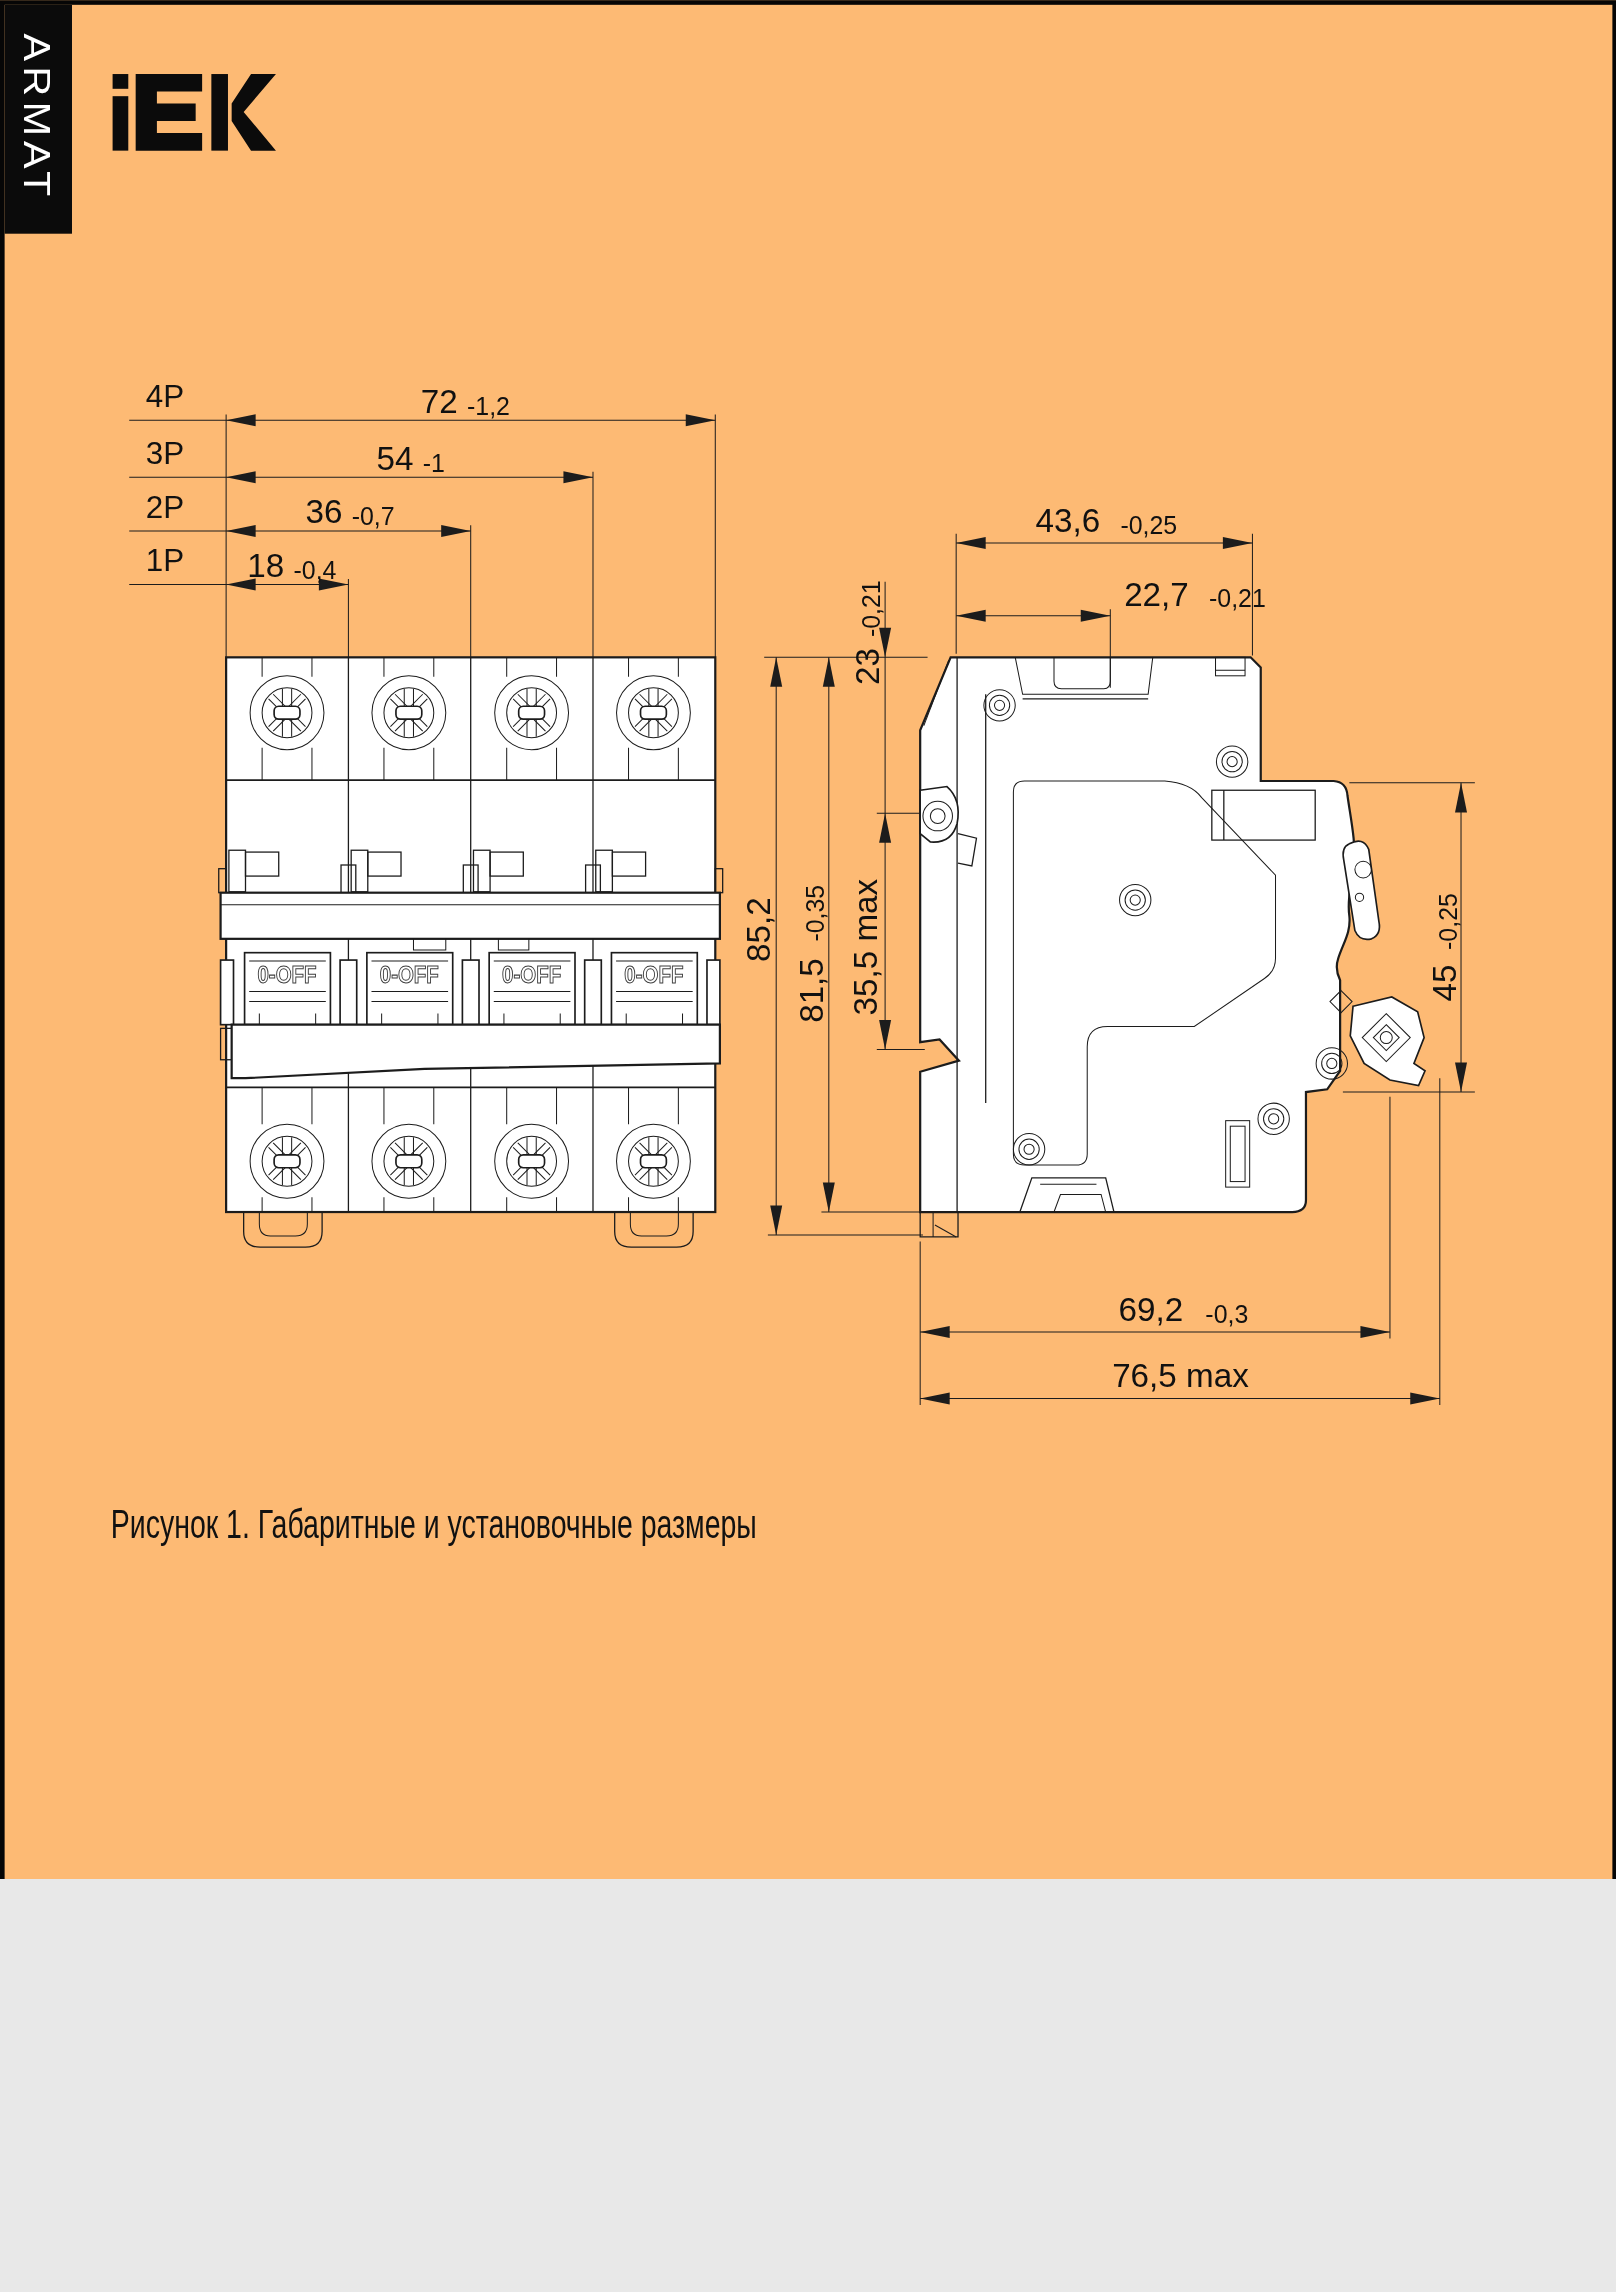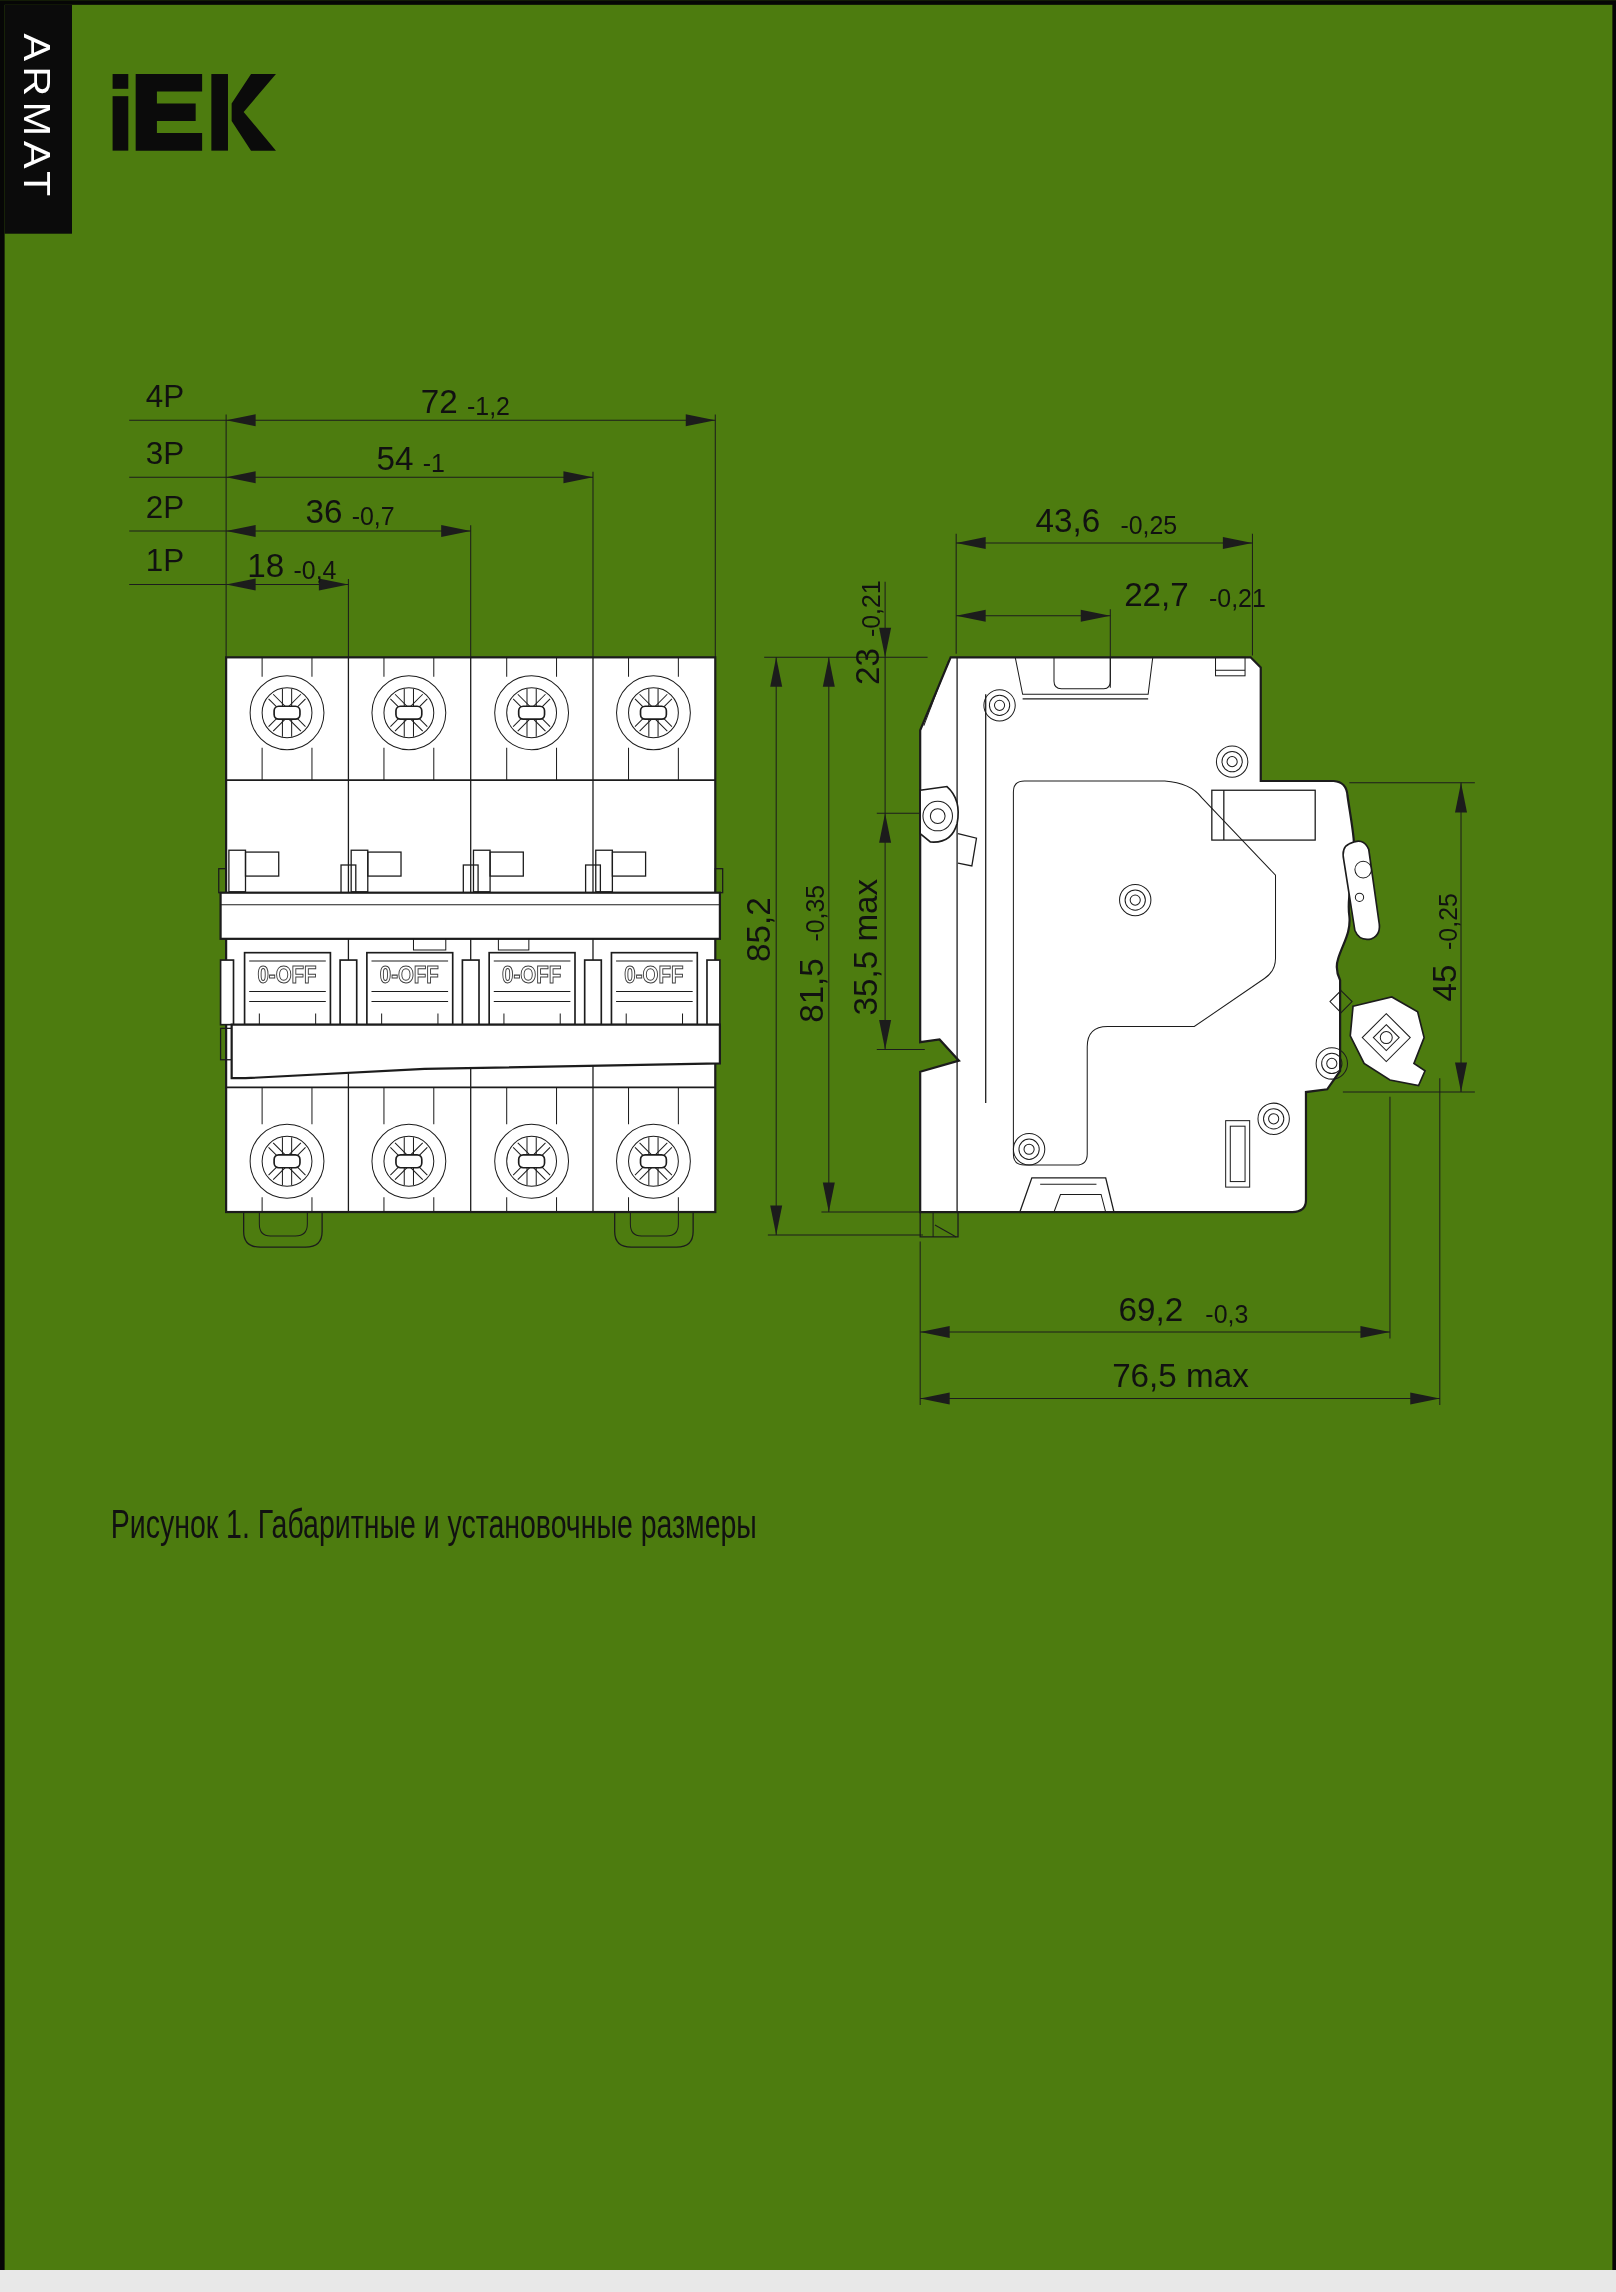--- a/index.html
+++ b/index.html
@@ -1,16 +1,16 @@
 <!DOCTYPE html>
 <html style="font-size:14.8px"><head>
 <meta charset="utf-8">
 <style>
   html,body{margin:0;padding:0;background:#e8e8e8;}
-  .page{position:relative;width:1617px;height:2270px;background:#4d7c0f;font-family:"Liberation Sans",sans-serif;}
+  .page{position:relative;width:1617px;height:1879px;background:#fdba74;font-family:"Liberation Sans",sans-serif;}
   svg{position:absolute;left:0;top:0;}
   .ln{stroke:#1c1c1c;fill:none;stroke-width:1.4px;stroke-linecap:butt;}
   .out{stroke:#1c1c1c;fill:#ffffff;stroke-width:2.4px;}
   .out2{stroke:#1c1c1c;fill:#ffffff;stroke-width:1.8px;}
   .mid{stroke:#1c1c1c;fill:none;stroke-width:1.8px;}
   .thin{stroke:#1c1c1c;fill:none;stroke-width:1.1px;}
   .dim{stroke:#1c1c1c;fill:none;stroke-width:1.1px;}
   .arr{fill:#1c1c1c;stroke:none;}
   .blk{fill:#0b0b0b;stroke:none;}
   .txt{fill:#111;stroke:none;font-family:"Liberation Sans",sans-serif;font-size:36px;}

